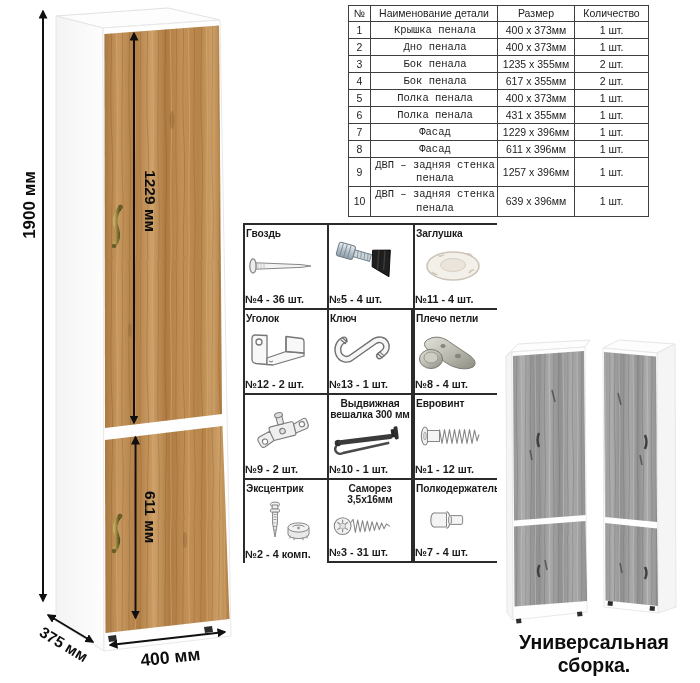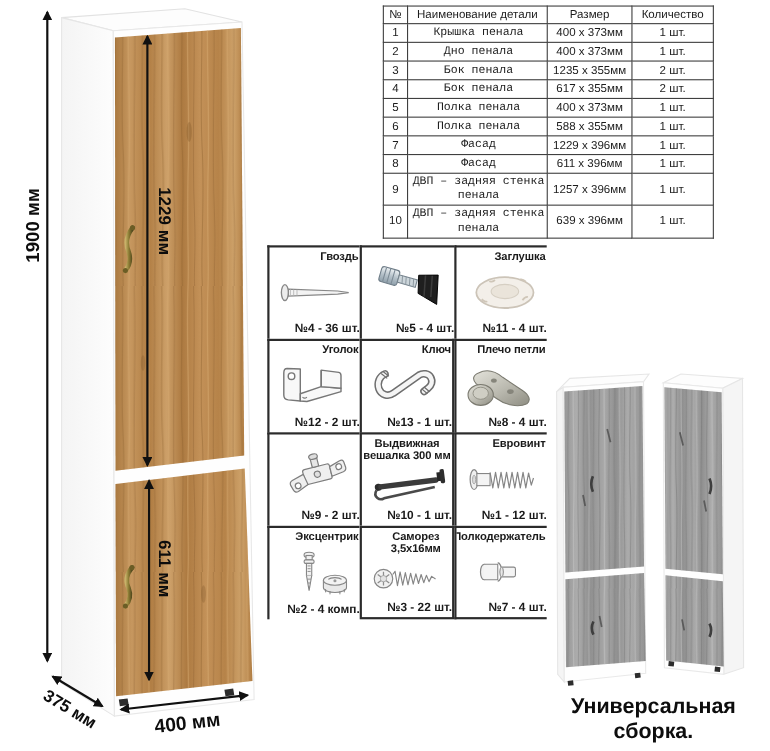--- a/index.html
+++ b/index.html
@@ -14,24 +14,24 @@
   #parts-table th,#parts-table td{border:1.5px solid #3f3f3f;padding:1px 2px;text-align:center;
                line-height:1.25;font-weight:normal;overflow:hidden;}
   #parts-table th{height:13px;}
   #parts-table td{height:14px;}
   #parts-table td.cell-name{text-align:center;padding-left:4px;font-family:Liberation Mono, monospace;}
 
   
   #hardware-grid{position:absolute;left:243px;top:223px;display:grid;
                  grid-template-columns:84px 86px 84px;grid-template-rows:repeat(5,85px);}
   .hw-cell{box-sizing:border-box;border-left:2px solid #2b2b2b;border-top:2px solid #2b2b2b;
-           background:#fff;display:flex;flex-direction:column;align-items:flex-end;
+           background:#fff;display:flex;flex-direction:column;align-items:flex-start;
            justify-content:space-between;overflow:hidden;}
   .hw-cell.br{border-right:2px solid #2b2b2b;}
-  .hw-cell.bb{border-bottom:2px solid #2b2b2b;padding-left:16px;}
+  .hw-cell.bb{border-bottom:2px solid #2b2b2b;}
   .hw-title{font-weight:bold;font-size:10.2px;line-height:1.12;text-align:center;
             padding:3px 1px 0;letter-spacing:-0.1px;}
   .hw-icon{flex:1;min-height:0;display:flex;align-items:center;justify-content:center;}
   .hw-icon svg{max-height:100%;}
   .hw-count{font-weight:bold;font-size:10.8px;padding-bottom:3px;white-space:nowrap;}
 
   
   #cabinet-svg{position:absolute;left:0;top:0;}
   #variants-svg{position:absolute;left:500px;top:335px;}
   #variants-caption{position:absolute;left:484px;top:631px;width:220px;text-align:center;
@@ -162,21 +162,21 @@
         </tr>
         <tr>
           <td>5</td>
           <td class="cell-name">Полка пенала</td>
           <td>400 х 373мм</td>
           <td>1 шт.</td>
         </tr>
         <tr>
           <td>6</td>
           <td class="cell-name">Полка пенала</td>
-          <td>588 х 355мм</td>
+          <td>431 х 355мм</td>
           <td>1 шт.</td>
         </tr>
         <tr>
           <td>7</td>
           <td class="cell-name">Фасад</td>
           <td>1229 х 396мм</td>
           <td>1 шт.</td>
         </tr>
         <tr>
           <td>8</td>
@@ -375,21 +375,21 @@
     <div class="hw-cell br bb">
       <div class="hw-title">Саморез 3,5х16мм</div>
       <div class="hw-icon">
         <svg width="76" height="42" viewBox="0 0 76 42">
           <circle cx="12.5" cy="21" r="8.8" fill="#f1f1f1" stroke="#868686" stroke-width="1.1"></circle>
           <path d="M12.5,14.5 V27.5 M7,17 L18,25 M18,17 L7,25" stroke="#8d8d8d" stroke-width="1.2" fill="none"></path>
           <circle cx="12.5" cy="21" r="3" fill="#e2e2e2" stroke="#999" stroke-width="0.7"></circle>
           <path d="M21.3,17 L23.5,14 L25.8,27.6 L28.3,14.6 L30.8,27.2 L33.3,15.2 L35.8,26.8 L38.3,15.8 L40.8,26.2 L43.3,16.4 L45.8,25.6 L48.3,17 L50.8,24.8 L53.3,17.8 L55.8,23.8 L58.3,18.8 L62,21.3" fill="none" stroke="#868686" stroke-width="1.1" stroke-linejoin="round"></path>
         </svg>
       </div>
-      <div class="hw-count">№3 - 22 шт.</div>
+      <div class="hw-count">№3 - 31 шт.</div>
     </div>
 
     <div class="hw-cell bb">
       <div class="hw-title">Полкодержатель</div>
       <div class="hw-icon">
         <svg width="76" height="42" viewBox="0 0 76 42">
           <g stroke="#868686" fill="#f2f2f2">
             <ellipse cx="19" cy="21" rx="3.2" ry="7" stroke-width="1.1"></ellipse>
             <path d="M19,14 h12.5 v14 h-12.5" stroke-width="1" fill="#f4f4f4"></path>
             <path d="M31.5,12.6 a3.6,8.4 0 0 1 0,16.8" fill="none" stroke-width="1.2"></path>

